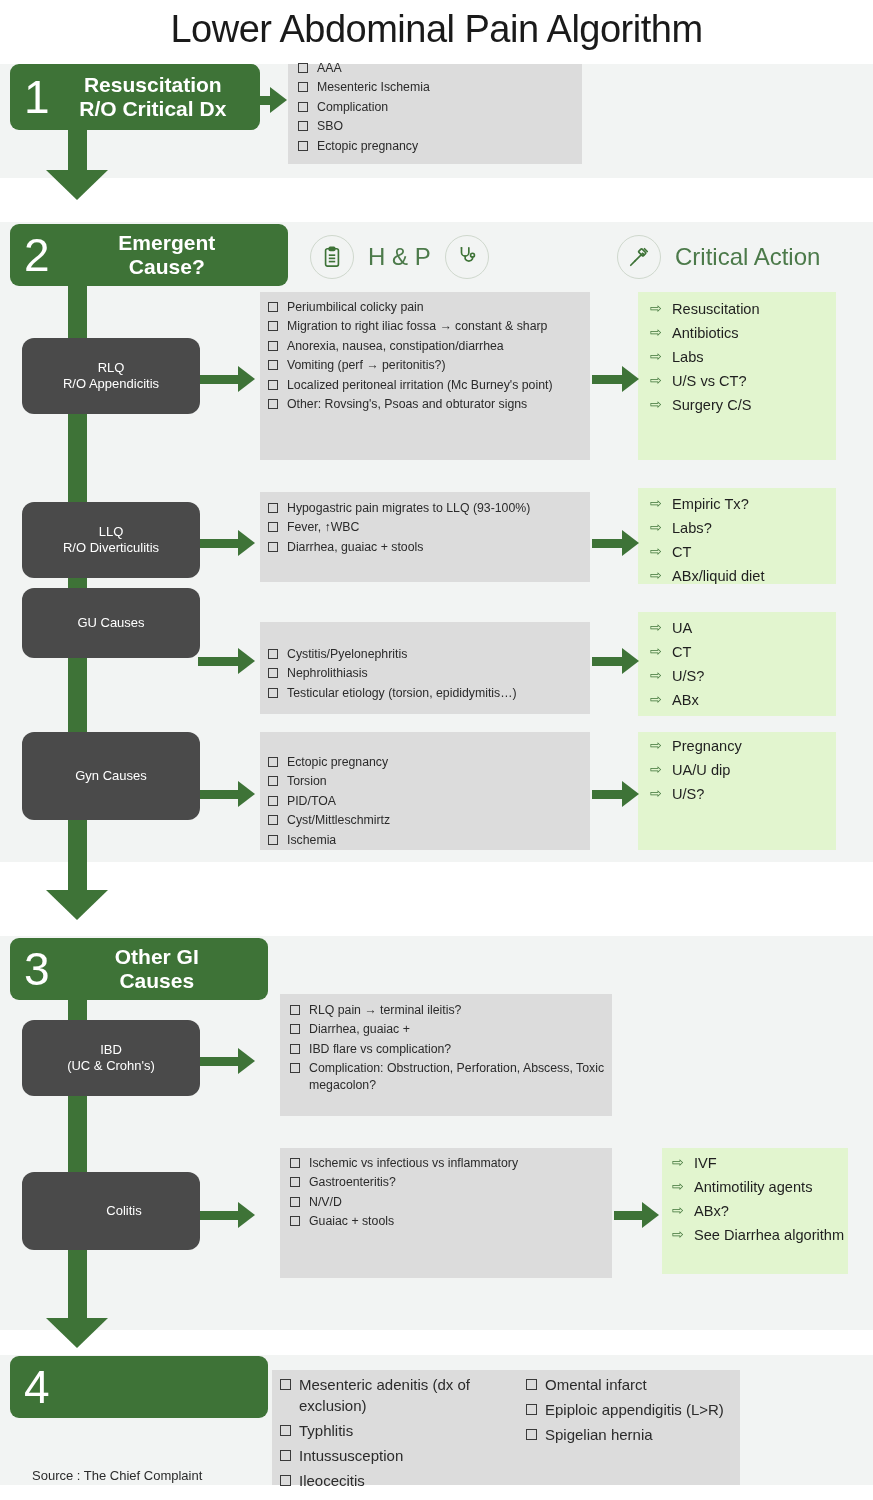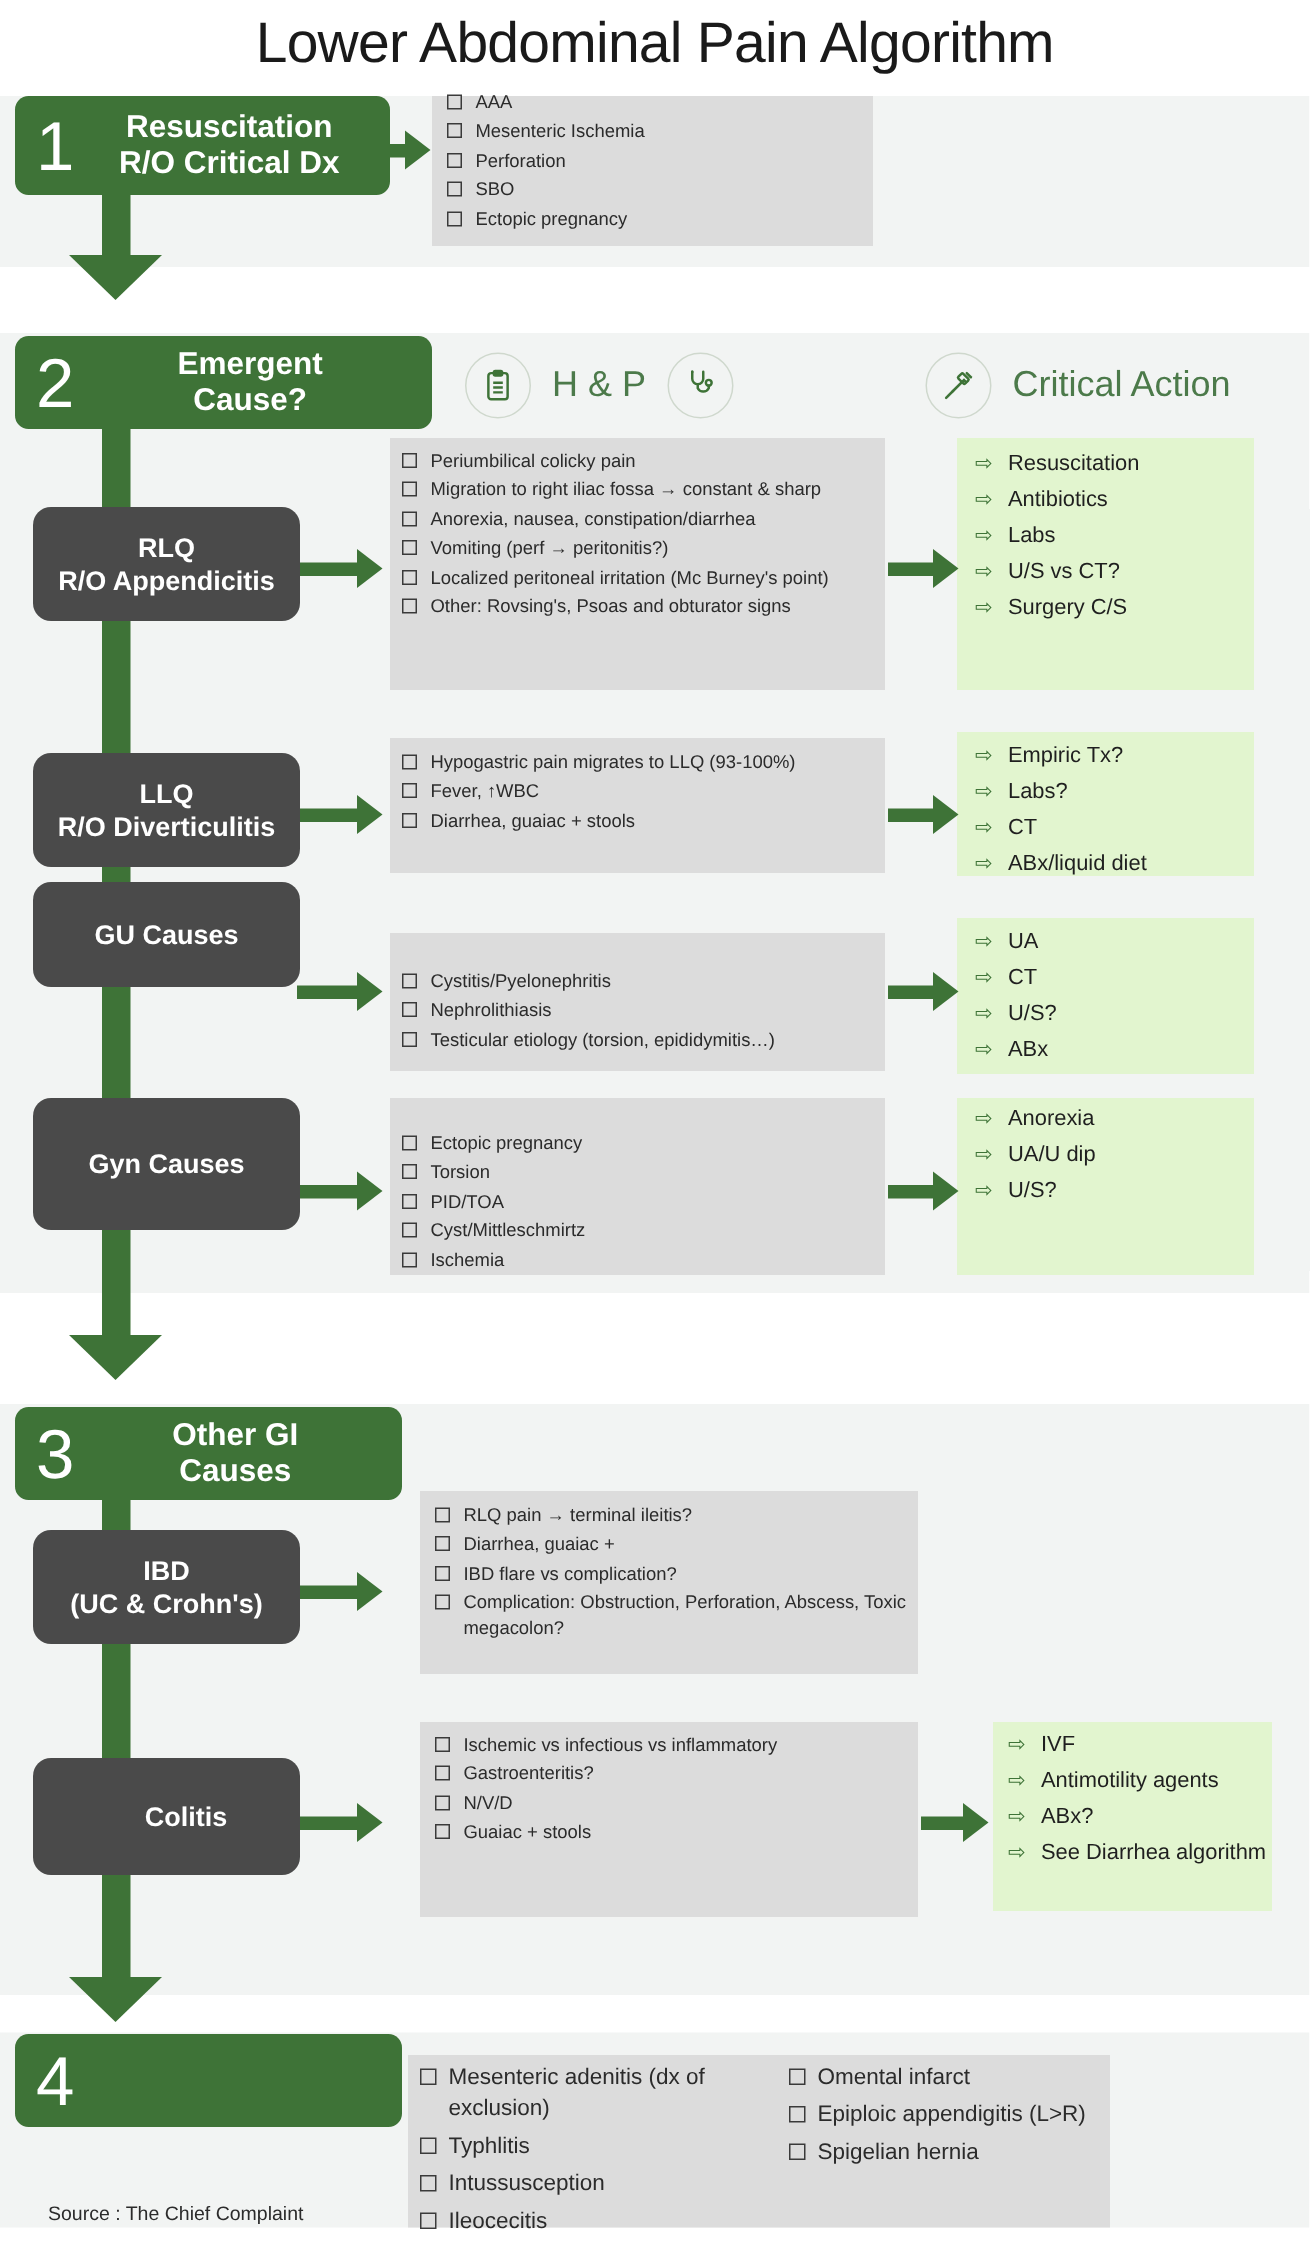--- a/index.html
+++ b/index.html
@@ -70,21 +70,21 @@
     position: absolute;
     background: #4a4a4a;
     border-radius: 12px;
     display: flex; align-items: center; justify-content: center;
     color: #ffffff;
     text-align: center;
     z-index: 5;
     padding: 4px 8px;
   }
   .cat-label {
-    font-size: 18px; font-weight: bold; line-height: 1.25;
+    font-size: 13px; font-weight: normal; line-height: 1.25;
     white-space: pre-line;
   }
 
   
   .panel-gray {
     position: absolute;
     background: #dcdcdc;
   }
   
   .panel-green {
@@ -190,21 +190,21 @@
 R/O Critical Dx</span>
   </div>
   <div class="harrow" style="left:248px;top:87px;">
     <div class="shaft" style="width:22px;"></div>
       <div class="head"></div>
   </div>
   <div class="panel-gray" style="left:288px;top:64px;width:294px;height:100px;"></div>
   <ul class="cklist" style="position:absolute;left:298px;top:60px;width:280px;">
     <li>AAA</li>
     <li>Mesenteric Ischemia</li>
-    <li>Perforation</li>
+    <li>Complication</li>
     <li>SBO</li>
     <li>Ectopic pregnancy</li>
   </ul>
 
   <div class="step" style="left:10px;top:224px;width:278px;height:62px;">
     <span class="step-num">2</span>
     <span class="step-label">Emergent
 Cause?</span>
   </div>
 
@@ -336,21 +336,21 @@
     <li>PID/TOA</li>
     <li>Cyst/Mittleschmirtz</li>
     <li>Ischemia</li>
   </ul>
   <div class="harrow" style="left:592px;top:781px;">
     <div class="shaft" style="width:30px;"></div>
       <div class="head"></div>
   </div>
   <div class="panel-green" style="left:638px;top:732px;width:198px;height:118px;"></div>
   <ul class="actlist" style="position:absolute;left:650px;top:736px;width:186px;">
-    <li>Anorexia</li>
+    <li>Pregnancy</li>
     <li>UA/U dip</li>
     <li>U/S?</li>
   </ul>
 
   <div class="step" style="left:10px;top:938px;width:258px;height:62px;">
     <span class="step-num">3</span>
     <span class="step-label">Other GI
 Causes</span>
   </div>
 

